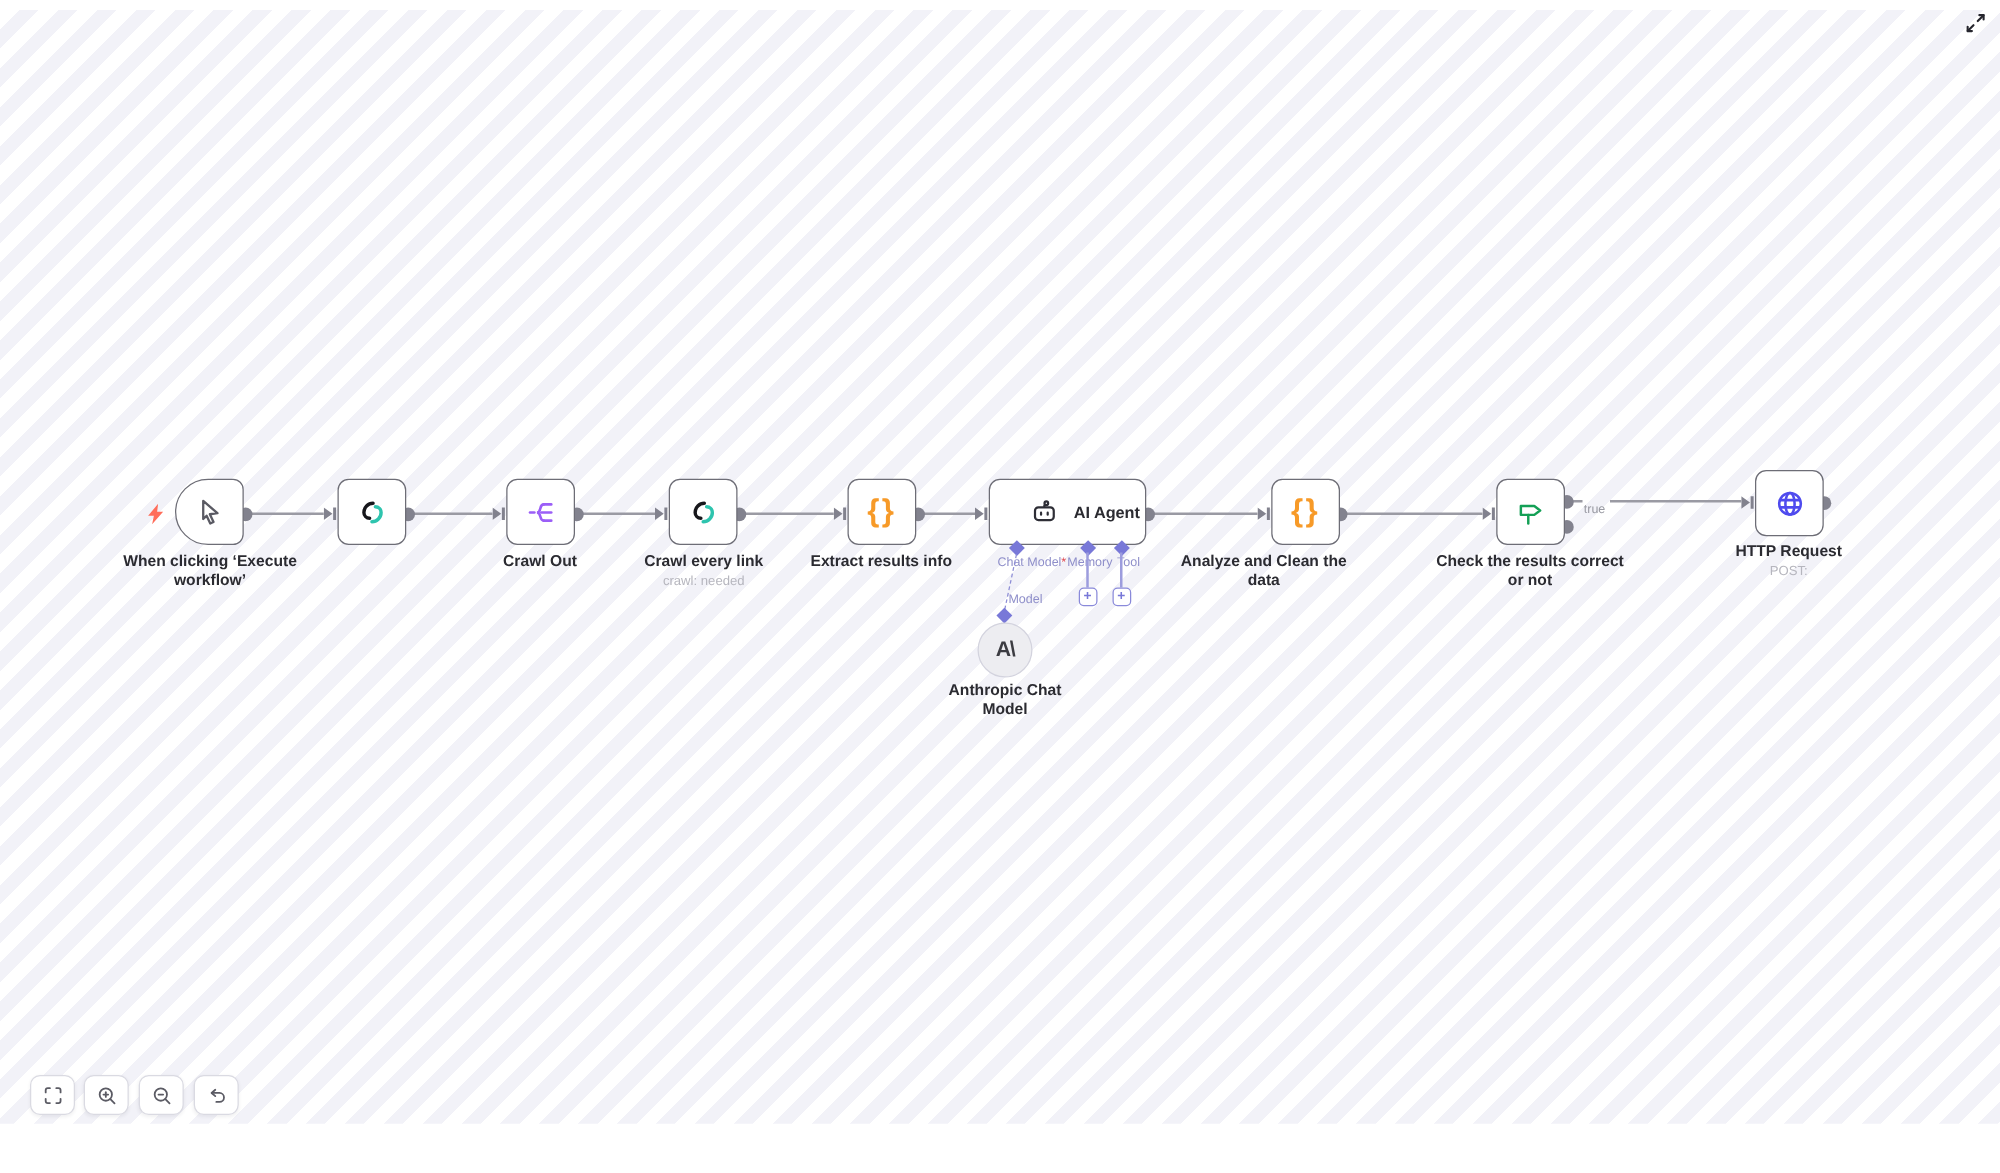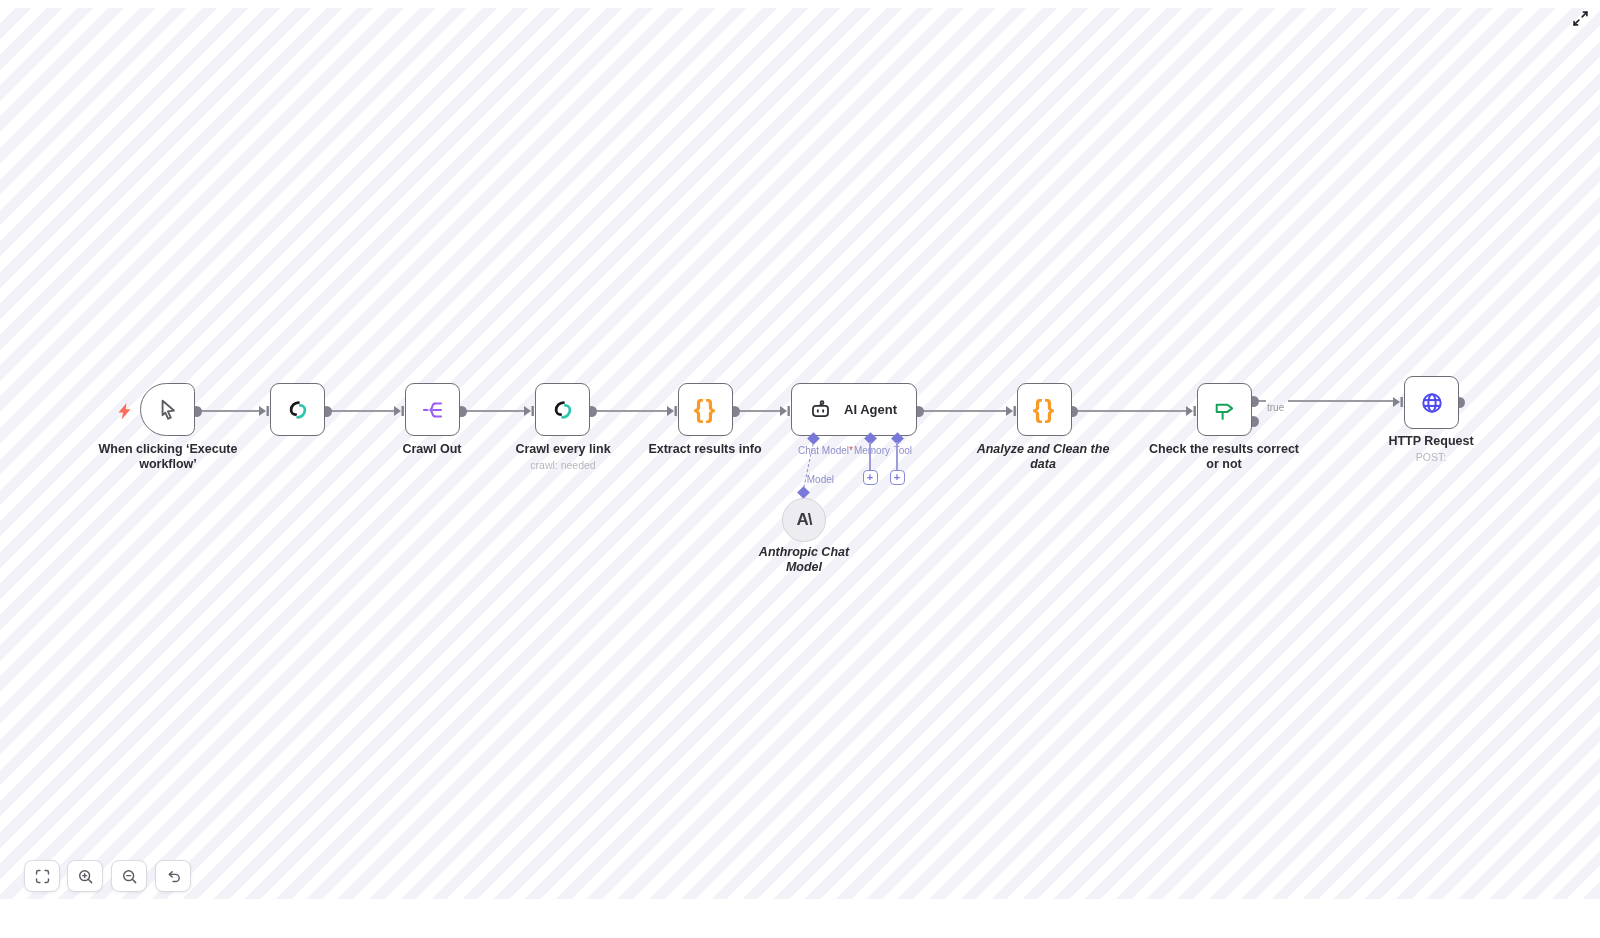--- a/index.html
+++ b/index.html
@@ -9,44 +9,44 @@
           background:repeating-linear-gradient(135deg,#ffffff 0 11px,#f2f2f8 11px 22px);}
   
   .node{position:absolute;top:383px;width:55px;height:53px;background:#fff;
         border:1.7px solid #6d6d76;border-radius:9px;box-sizing:border-box;
         display:flex;align-items:center;justify-content:center;}
   #n-trigger{left:140px;border-radius:28px 9px 9px 28px;}
   #n-scrape{left:270px;}
   #n-split{left:405px;}
   #n-crawl{left:535px;}
   #n-extract{left:678px;}
-  #n-agent{left:791px;width:126px;justify-content:flex-start;padding-left:16px;gap:11px;}
+  #n-agent{left:791px;width:126px;justify-content:flex-start;padding-left:31px;gap:11px;}
   #n-analyze{left:1017px;}
   #n-check{left:1197px;}
   #n-http{left:1404px;top:376px;}
   .agent-title{font-size:13px;font-weight:700;color:#2b2b31;}
   .braces{font-size:25px;font-weight:600;color:#f79a28;letter-spacing:2px;line-height:1;}
   
   .circle-node{position:absolute;left:782px;top:498px;width:44px;height:44px;border-radius:50%;
                background:#ededf1;border:1px solid #d3d3de;box-sizing:border-box;
                display:flex;align-items:center;justify-content:center;}
   .anthropic-glyph{font-size:17px;font-weight:700;color:#3c3c42;letter-spacing:-1px;}
   
   .nlabel{position:absolute;top:442px;text-align:center;line-height:1.18;
           font-size:12.5px;font-weight:600;color:#2b2b31;}
   .nsub{font-size:10.5px;font-weight:400;color:#b6b6be;margin-top:2px;}
   #l-trigger{left:88px;width:160px;}
   #l-scrape{left:224px;width:150px;}
   #l-split{left:354px;width:156px;}
   #l-crawl{left:485px;width:156px;}
   #l-extract{left:627px;width:156px;}
-  #l-analyze{left:968px;width:150px;font-style:italic;}
+  #l-analyze{left:936px;width:150px;}
   #l-check{left:1144px;width:160px;}
   #l-http{left:1353px;width:156px;top:434px;}
-  #l-anthropic{left:749px;width:110px;top:545px;font-style:italic;}
+  #l-anthropic{left:749px;width:110px;top:545px;}
   
   .wire{position:absolute;height:2px;background:#9a9aa3;top:410px;}
   #w1{left:201px;width:58px;} #w2{left:331px;width:63px;} #w3{left:466px;width:58px;}
   #w4{left:595px;width:72px;} #w5{left:739px;width:41px;} #w6{left:923px;width:83px;}
   #w7{left:1077px;width:109px;}
   #w8a{left:1258px;width:8px;top:400px;} #w8b{left:1288px;width:105px;top:400px;}
   .true-label{position:absolute;left:1267px;top:402px;font-size:10px;color:#999aa2;}
   .dot{position:absolute;width:11px;height:11px;border-radius:50%;background:#82828e;top:405.5px;}
   #d-trigger{left:190.5px;} #d-scrape{left:320.5px;} #d-split{left:455.5px;}
   #d-crawl{left:585.5px;} #d-extract{left:728.5px;} #d-agent{left:912.5px;}

